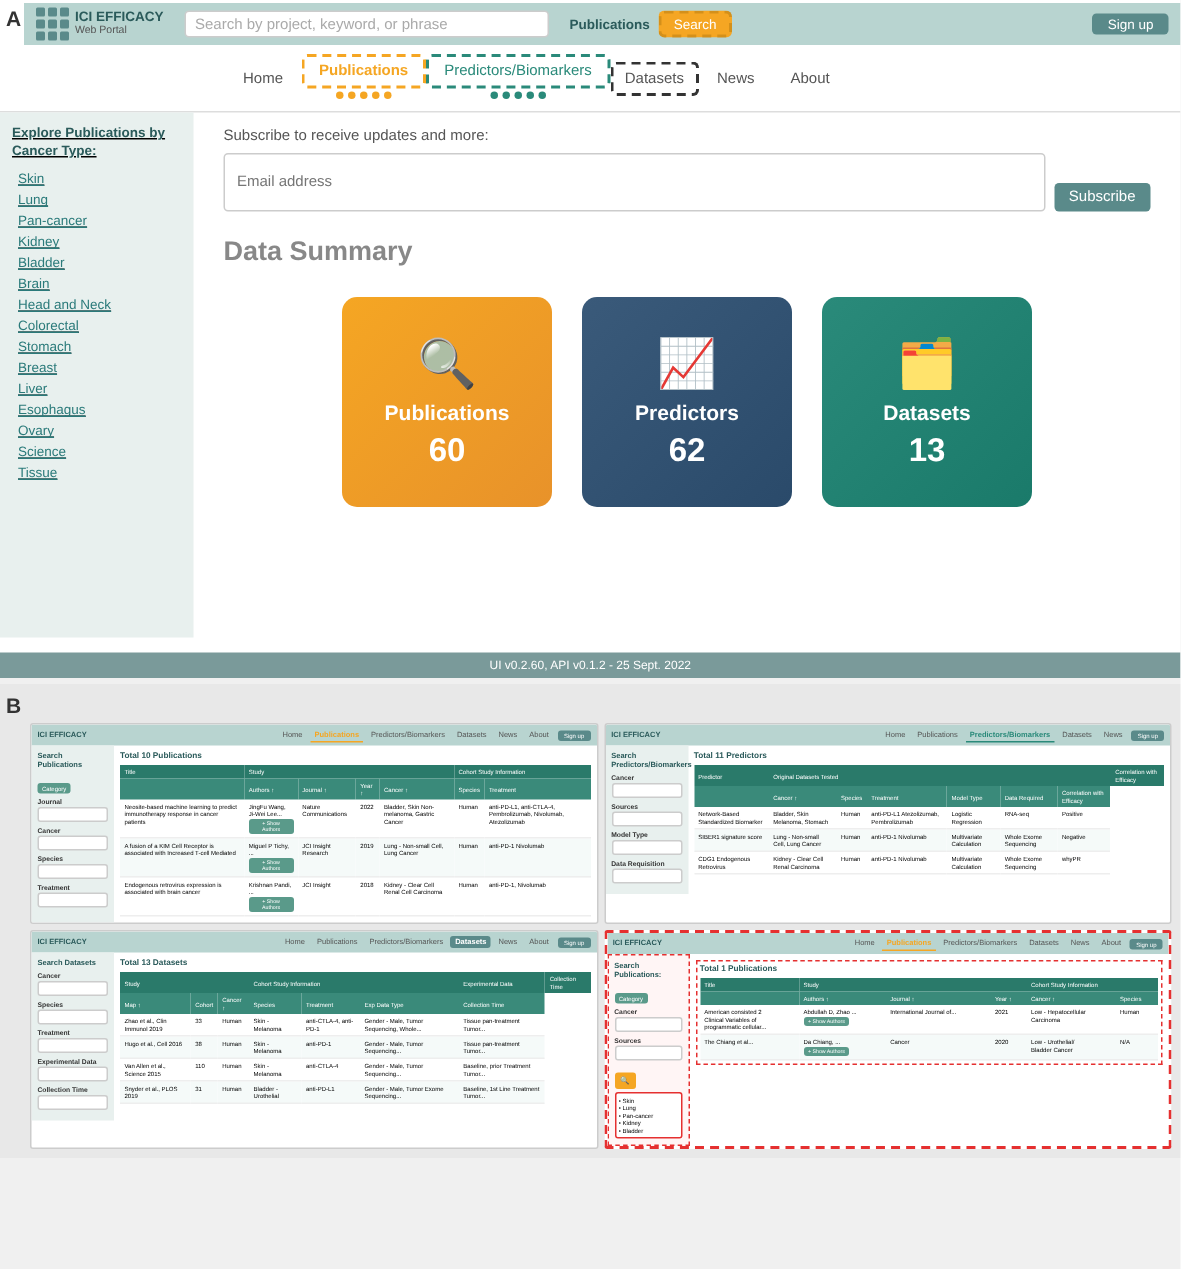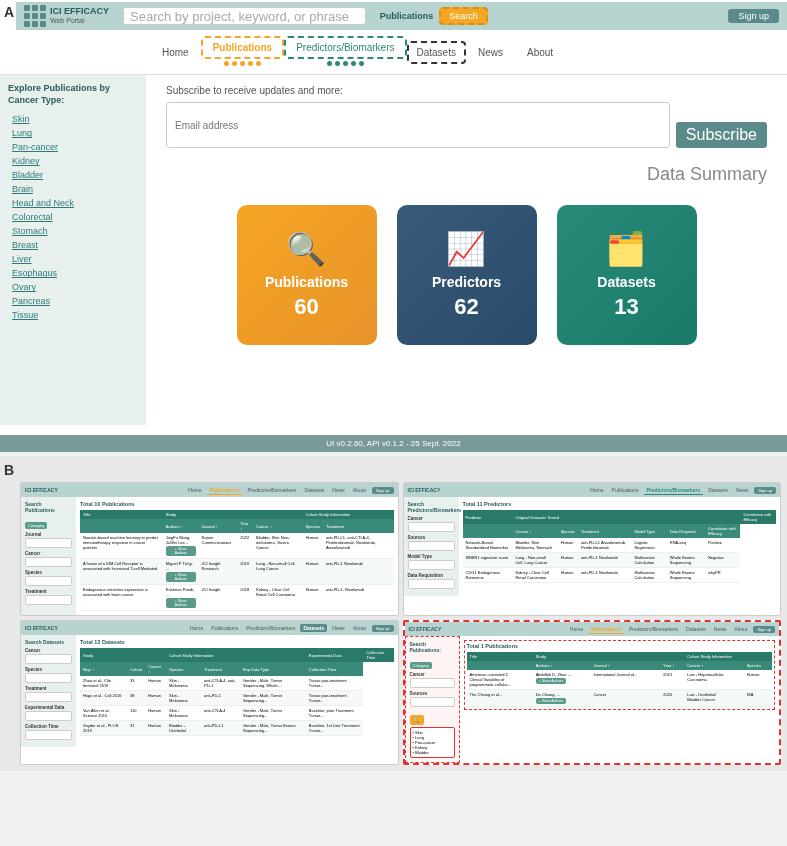--- a/index.html
+++ b/index.html
@@ -24,32 +24,32 @@
     .nav-item { padding: 4px 12px; font-size: 10px; color: #555; cursor: pointer; }
     .nav-publications { border: 2px dashed #f5a623; border-radius: 4px; color: #f5a623; font-weight: bold; padding: 4px 10px; }
     .nav-predictors { border: 2px dashed #2a8a7a; border-radius: 4px; color: #2a8a7a; padding: 4px 10px; }
     .nav-datasets { border: 2px dashed #333; border-radius: 4px; padding: 4px 8px; }
     .dots-indicator { display: flex; gap: 3px; padding: 2px 0; }
     .dot { width: 5px; height: 5px; border-radius: 50%; background: #f5a623; }
     .dot.teal { background: #2a8a7a; }
 
     
     .main-content { display: flex; }
-    .sidebar { background: #e8f0ee; width: 146px; padding: 8px; min-height: 350px; }
+    .sidebar { background: #e8f0ee; width: 129px; padding: 8px; min-height: 350px; text-decoration: underline; }
     .sidebar-title { font-size: 9px; font-weight: bold; color: #2a5a5a; margin-bottom: 6px; line-height: 1.3; }
     .sidebar-item { font-size: 9px; color: #2a7a7a; padding: 2px 4px; cursor: pointer; text-decoration: underline; }
 
     .content-area { flex: 1; padding: 10px 20px; }
     .subscribe-section { margin-bottom: 16px; }
     .subscribe-text { font-size: 10px; color: #555; margin-bottom: 6px; }
     .subscribe-input { display: flex; gap: 6px; }
     .subscribe-input input { flex: 1; border: 1px solid #ccc; border-radius: 3px; padding: 4px 8px; font-size: 10px; }
-    .subscribe-btn { background: #5a8a8a; color: #fff; border: none; border-radius: 3px; padding: 4px 10px; font-size: 16px; margin-top: 20px; }
-
-    .data-summary-title { text-align: right; font-size: 18px; color: #888; margin: 16px 0 20px; font-weight: normal; }
+    .subscribe-btn { background: #5a8a8a; color: #fff; border: none; border-radius: 3px; padding: 4px 10px; font-size: 10px; margin-top: 20px; }
+
+    .data-summary-title { text-align: left; font-size: 18px; color: #888; margin: 16px 0 20px; font-weight: bold; }
 
     .cards-row { display: flex; justify-content: center; gap: 20px; padding: 0 10px; }
     .summary-card { width: 140px; height: 140px; border-radius: 10px; display: flex; flex-direction: column; align-items: center; justify-content: center; color: #fff; cursor: pointer; }
     .card-publications { background: linear-gradient(135deg, #f5a623, #e8922a); }
     .card-predictors { background: linear-gradient(135deg, #3a5a7a, #2a4a6a); }
     .card-datasets { background: linear-gradient(135deg, #2a8a7a, #1a7a6a); }
     .card-icon { font-size: 32px; margin-bottom: 6px; }
     .card-label { font-size: 14px; font-weight: bold; }
     .card-number { font-size: 22px; font-weight: bold; margin-top: 4px; text-align: center; }
 
@@ -106,21 +106,21 @@
         <div class="logo-dot"></div>
           <div class="logo-dot"></div>
           <div class="logo-dot"></div>
       </div>
       <div class="logo-text">
         <span style="font-size:9px;font-weight:bold;color:#2a5a5a;">ICI EFFICACY</span>
         <span>Web Portal</span>
       </div>
     </div>
     <div class="search-bar">
-      <span style="font-size:13px;color:#aaa;">Search by project, keyword, or phrase</span>
+      <span style="font-size:10px;color:#aaa;">Search by project, keyword, or phrase</span>
     </div>
     <span style="font-size:9px;color:#2a5a5a;font-weight:bold;">Publications</span>
     <button class="search-btn-top" style="background:#f5a623;color:#fff;border:2px dashed #d4901a;border-radius:4px;padding:2px 8px;font-size:9px;font-weight:normal;cursor:pointer;">Search</button>
     <div style="flex:1;"></div>
     <button class="signup-btn" style="background:#5a8a8a;color:#fff;border:none;border-radius:3px;padding:2px 10px;font-size:9px;cursor:pointer;">Sign up</button>
   </div>
 
   <div class="nav-bar">
     <div style="width:130px;"></div>
     <div style="display:flex;align-items:center;gap:0;">
@@ -161,21 +161,21 @@
       <div class="sidebar-item">Kidney</div>
       <div class="sidebar-item">Bladder</div>
       <div class="sidebar-item">Brain</div>
       <div class="sidebar-item">Head and Neck</div>
       <div class="sidebar-item">Colorectal</div>
       <div class="sidebar-item">Stomach</div>
       <div class="sidebar-item">Breast</div>
       <div class="sidebar-item">Liver</div>
       <div class="sidebar-item">Esophagus</div>
       <div class="sidebar-item">Ovary</div>
-      <div class="sidebar-item">Pancreas</div>
+      <div class="sidebar-item">Science</div>
       <div class="sidebar-item">Tissue</div>
     </div>
 
     <div class="content-area">
       <div class="subscribe-section">
         <div class="subscribe-text">Subscribe to receive updates and more:</div>
         <div class="subscribe-input">
           <input type="text" style="flex: 1 1 0%; border: 1px solid rgb(204, 204, 204); border-radius: 3px; padding: 4px 8px; font-size: 10px;" placeholder="Email address">
           <button class="subscribe-btn">Subscribe</button>
         </div>

